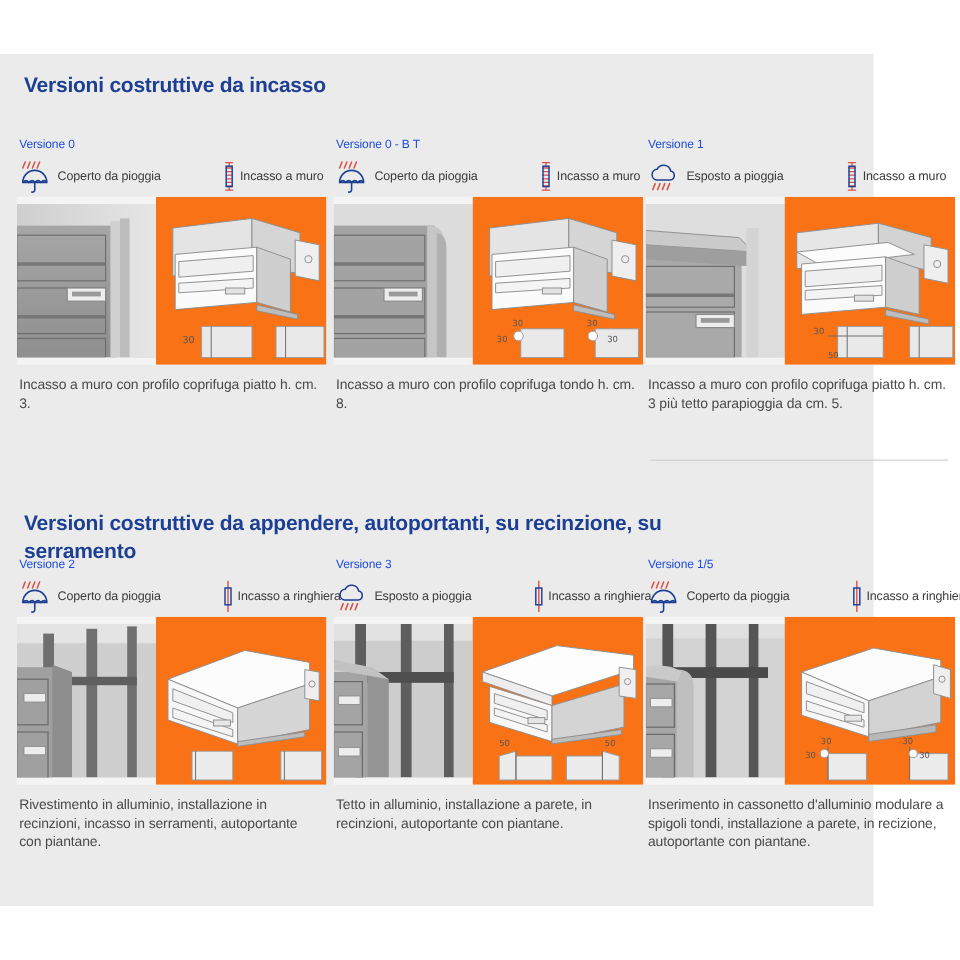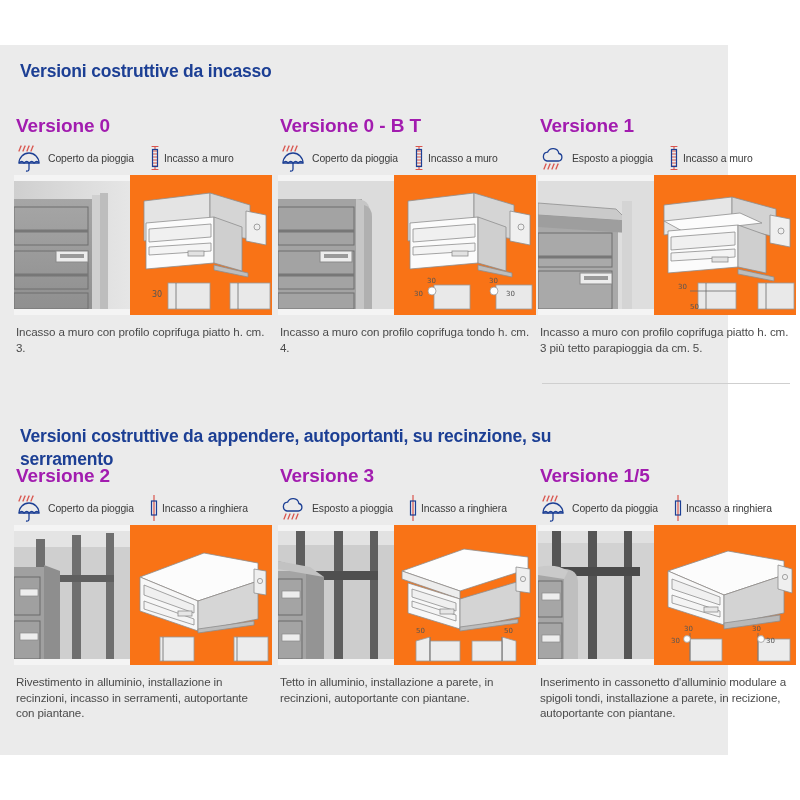--- a/index.html
+++ b/index.html
@@ -28,26 +28,26 @@
     position:absolute;left:542px;top:338px;width:248px;height:1px;
     background:#cfcfcf;
   }
 
   
   .col{position:absolute;width:258px;}
   .c1{left:14px;} .c2{left:278px;} .c3{left:538px;}
   .row1{top:70px;} .row2{top:420px;}
 
   .ver-title{
-    color:#a21caf;font-weight:bold;font-size:19px;letter-spacing:-0.1px;
+    color:#1d4ed8;font-weight:normal;font-size:10px;letter-spacing:-0.1px;
     margin:0 0 6px 2px;
   }
 
   
-  .badges{display:flex;align-items:center;height:30px;margin-left:2px;}
+  .badges{display:flex;align-items:center;height:30px;margin-left:2px;gap:36px;}
   .badge{display:flex;align-items:center;}
   .badge + .badge{margin-left:14px;}
   .badge-ico{width:30px;height:28px;position:relative;flex:0 0 auto;}
   .badge-txt{
     font-size:10.4px;color:#3b3b3b;white-space:nowrap;margin-left:2px;
     letter-spacing:-0.1px;
   }
   .wall-ico{width:14px;}
   .rail-ico{width:12px;}
 
@@ -252,21 +252,21 @@
           </g>
           <g font-family="DejaVu Sans, sans-serif" font-size="7" fill="#555">
             <text x="33" y="108">30</text>
             <text x="20" y="121">30</text>
             <text x="95" y="108">30</text>
             <text x="112" y="121">30</text>
           </g>
         </svg>
       </div>
     </div>
-    <div class="caption">Incasso a muro con profilo coprifuga tondo h. cm. 4.</div>
+    <div class="caption">Incasso a muro con profilo coprifuga tondo h. cm. 8.</div>
   </div>
 
   <div class="col c3 row1">
     <div class="ver-title">Versione 1</div>
     <div class="badges">
       <div class="badge">
         <span class="badge-ico">
           <svg width="30" height="28" viewBox="0 0 30 28">
             <path d="M7 17 a4.5 4.5 0 0 1 0.6 -8.9 a6 6 0 0 1 11.3 1.4 a3.8 3.8 0 0 1 -0.5 7.5 Z" fill="none" stroke="#1c3f94" stroke-width="1.3"></path>
             <g stroke="#d9544d" stroke-width="1.3" stroke-linecap="round">

